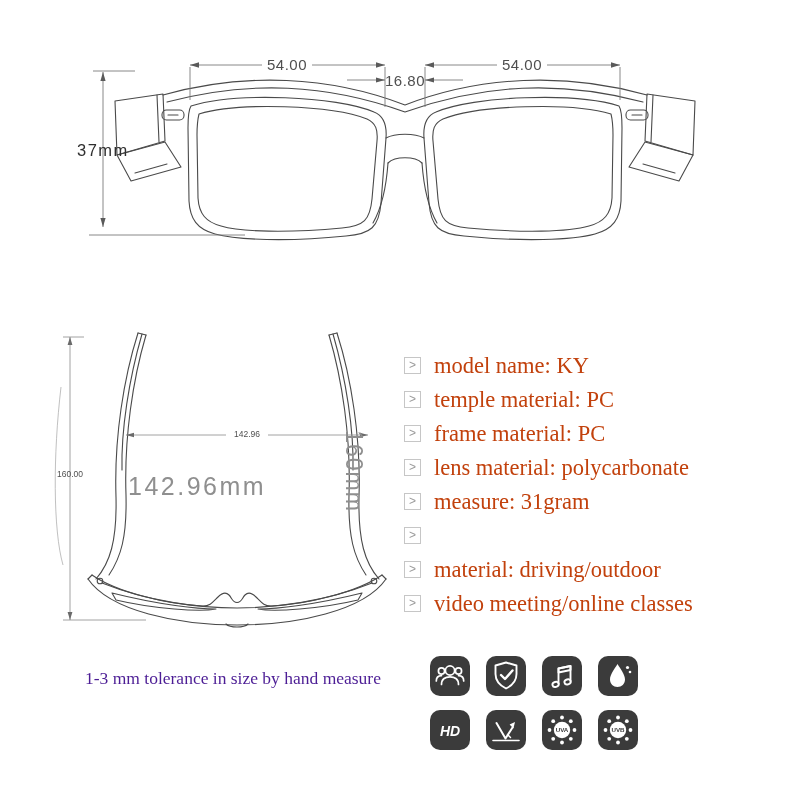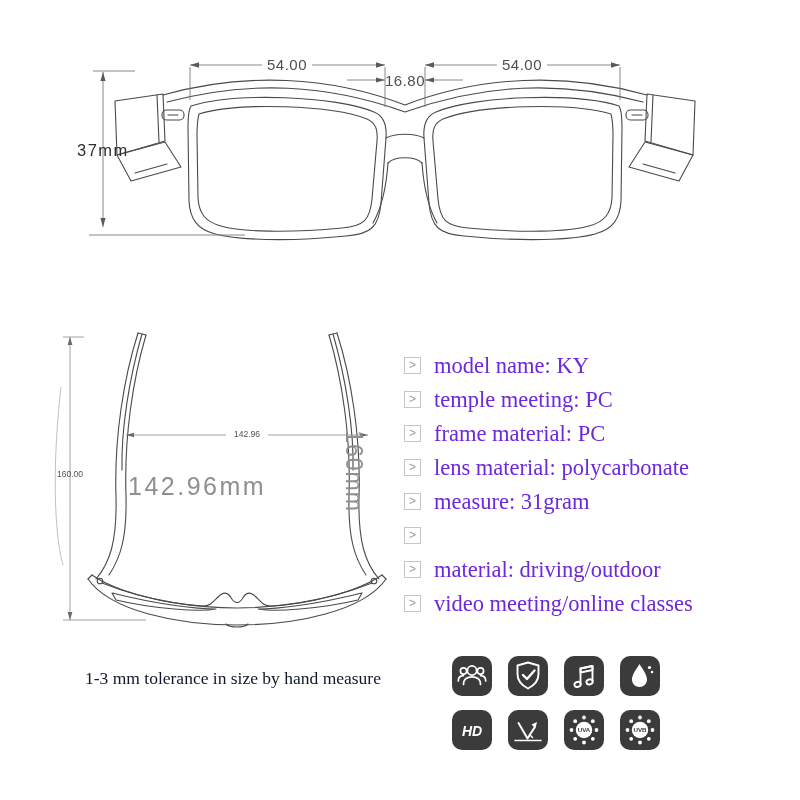--- a/index.html
+++ b/index.html
@@ -16,28 +16,28 @@
   
   #spec-list{left:398px;top:349px;width:400px;}
   .spec-row{display:flex;align-items:flex-start;height:34px;}
   .spec-bullet{
     width:15px;height:15px;margin:8px 13px 0 6px;flex:0 0 15px;
     border:1px solid #c6c6c6;color:#9a9a9a;font-size:12px;line-height:14px;
     text-align:center;font-family:"Liberation Sans",sans-serif;
   }
   .spec-text{
     font-family:"Liberation Serif",serif;font-size:22.5px;line-height:33px;
-    color:#6d28d9;white-space:nowrap;
+    color:#c2410c;white-space:nowrap;
   }
   .spec-row.continuation .spec-text{padding-left:35px;}
   
   #tolerance{left:85px;top:668px;font-family:"Liberation Serif",serif;
-    font-size:17.5px;color:#0f172a;}
-  
-  #icon-grid{left:452px;top:656px;display:grid;
+    font-size:17.5px;color:#4c1d95;}
+  
+  #icon-grid{left:430px;top:656px;display:grid;
     grid-template-columns:repeat(4,40px);column-gap:16px;row-gap:14px;}
   .tile{width:40px;height:40px;background:#3b3b3b;border-radius:10px;
     display:flex;align-items:center;justify-content:center;}
   .tile svg{display:block;}
 </style>
 </head>
 <body>
 
 <svg id="front-view" class="abs" viewBox="0 0 650 200" xmlns="http://www.w3.org/2000/svg">
 
@@ -151,21 +151,21 @@
   <text class="big-gray" x="296" y="146" text-anchor="middle" font-size="23" letter-spacing="1" transform="rotate(90 296 146)">160mm</text>
 </svg>
 
 <div id="spec-list" class="abs">
   <div class="spec-row">
     <span class="spec-bullet">&gt;</span>
     <span class="spec-text">model name: KY</span>
   </div>
   <div class="spec-row">
     <span class="spec-bullet">&gt;</span>
-    <span class="spec-text">temple meeting: PC</span>
+    <span class="spec-text">temple material: PC</span>
   </div>
   <div class="spec-row">
     <span class="spec-bullet">&gt;</span>
     <span class="spec-text">frame material: PC</span>
   </div>
   <div class="spec-row">
     <span class="spec-bullet">&gt;</span>
     <span class="spec-text">lens material:  polycarbonate</span>
   </div>
   <div class="spec-row">

